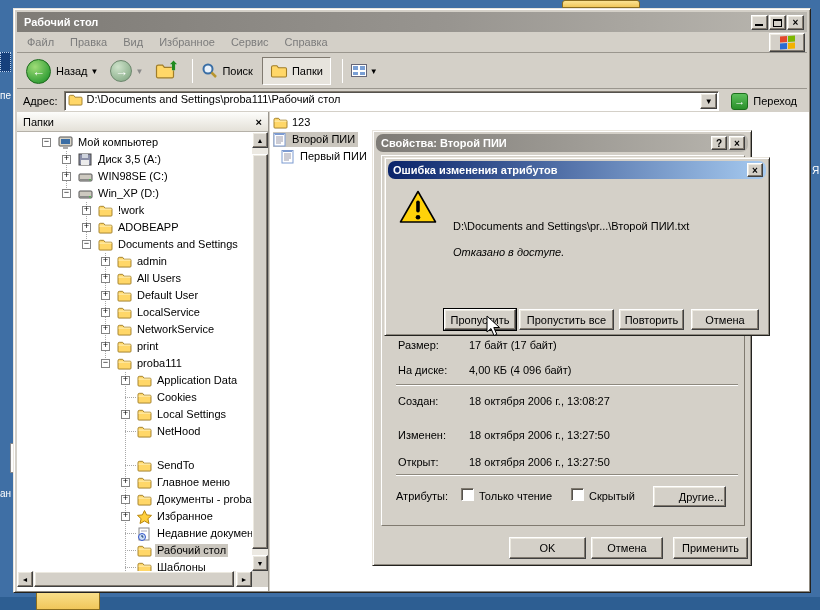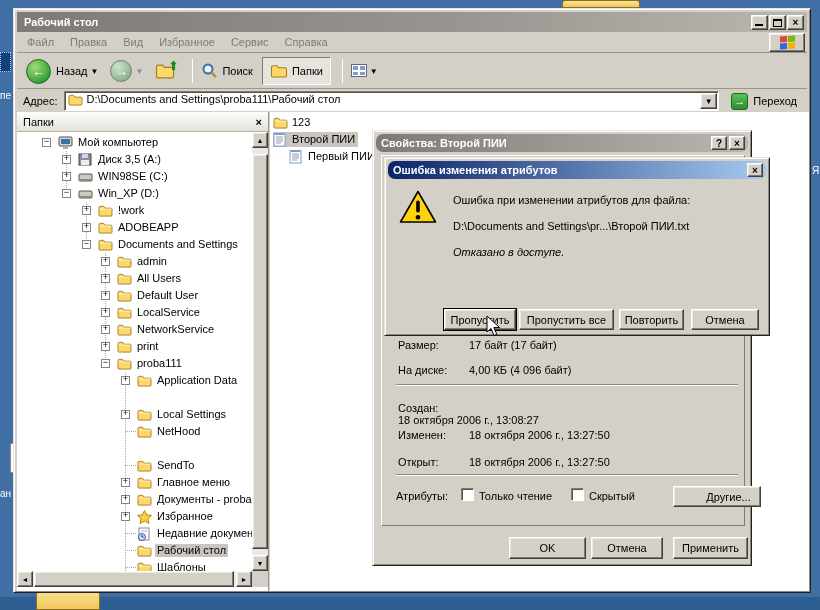--- a/index.html
+++ b/index.html
@@ -388,20 +388,30 @@
         <div class="tree-row" style="top: 240px; left: 0px; width: 235px;">
           <span class="expand-box" style="left: 104px;">+</span>
           <span class="tree-icon" style="left: 120px;">
             <svg width="15" height="13" viewBox="0 0 16 14">
               <path d="M1 4 Q1 2.5 2.5 2.5 L6 2.5 L7.5 4.5 L14 4.5 Q15 4.5 15 5.5 L15 12 Q15 13 14 13 L2 13 Q1 13 1 12 Z" fill="#ffd768" stroke="#a07d28"></path>
               <path d="M1.5 5.5 L14.5 5.5" stroke="#fff3c2"></path>
             </svg>
           </span>
           <span class="tree-label" style="left: 138px;">Application Data</span>
         </div>
+        <div class="tree-row" style="top: 257px; left: 0px; width: 235px;">
+          <span class="stub" style="left: 108px; top: 8px; width: 12px;"></span>
+          <span class="tree-icon" style="left: 120px;">
+            <svg width="15" height="13" viewBox="0 0 16 14">
+              <path d="M1 4 Q1 2.5 2.5 2.5 L6 2.5 L7.5 4.5 L14 4.5 Q15 4.5 15 5.5 L15 12 Q15 13 14 13 L2 13 Q1 13 1 12 Z" fill="#ffd768" stroke="#a07d28"></path>
+              <path d="M1.5 5.5 L14.5 5.5" stroke="#fff3c2"></path>
+            </svg>
+          </span>
+          <span class="tree-label" style="left: 138px;">Cookies</span>
+        </div>
         <div class="tree-row" style="top: 274px; left: 0px; width: 235px;">
           <span class="expand-box" style="left: 104px;">+</span>
           <span class="tree-icon" style="left: 120px;">
             <svg width="15" height="13" viewBox="0 0 16 14">
               <path d="M1 4 Q1 2.5 2.5 2.5 L6 2.5 L7.5 4.5 L14 4.5 Q15 4.5 15 5.5 L15 12 Q15 13 14 13 L2 13 Q1 13 1 12 Z" fill="#ffd768" stroke="#a07d28"></path>
               <path d="M1.5 5.5 L14.5 5.5" stroke="#fff3c2"></path>
             </svg>
           </span>
           <span class="tree-label" style="left: 138px;">Local Settings</span>
         </div>
@@ -521,21 +531,21 @@
               <line x1="2" y1="2.5" x2="11" y2="2.5" stroke="#7d9bd1"></line>
               <line x1="3" y1="5" x2="10" y2="5" stroke="#99a"></line>
               <line x1="3" y1="7" x2="10" y2="7" stroke="#99a"></line>
               <line x1="3" y1="9" x2="10" y2="9" stroke="#99a"></line>
               <line x1="3" y1="11" x2="8" y2="11" stroke="#99a"></line>
             </svg>
           </span>
           <span class="flabel">Второй ПИИ</span>
         </span>
       </div>
-      <div class="file-row" style="left: 19px; top: 36px;">
+      <div class="file-row" style="left: 11px; top: 36px;">
         <span class="fsel" style="display: flex; align-items: center;">
           <span class="ficon">
             <svg width="13" height="15">
               <rect x="1" y="1.5" width="11" height="12.5" fill="#fff" stroke="#7d9bd1"></rect>
               <line x1="2" y1="2.5" x2="11" y2="2.5" stroke="#7d9bd1"></line>
               <line x1="3" y1="5" x2="10" y2="5" stroke="#99a"></line>
               <line x1="3" y1="7" x2="10" y2="7" stroke="#99a"></line>
               <line x1="3" y1="9" x2="10" y2="9" stroke="#99a"></line>
               <line x1="3" y1="11" x2="8" y2="11" stroke="#99a"></line>
             </svg>
@@ -556,62 +566,61 @@
   <div class="tab-page"></div>
   <div id="props-rows">
       <div class="prow" style="top: 208px;">
         <span class="plabel">Размер:</span>
         <span class="pvalue">17 байт (17 байт)</span>
       </div>
       <div class="prow" style="top: 233px;">
         <span class="plabel">На диске:</span>
         <span class="pvalue">4,00 КБ (4 096 байт)</span>
       </div>
-      <div class="prow" style="top: 271px; flex-direction: column;">
+      <div class="prow" style="top: 264px;">
         <span class="plabel">Создан:</span>
         <span class="pvalue">18 октября 2006 г., 13:08:27</span>
       </div>
       <div class="prow" style="top: 298px;">
         <span class="plabel">Изменен:</span>
         <span class="pvalue">18 октября 2006 г., 13:27:50</span>
       </div>
       <div class="prow" style="top: 325px;">
         <span class="plabel">Открыт:</span>
         <span class="pvalue">18 октября 2006 г., 13:27:50</span>
       </div>
     </div>
   <div class="etched" style="top:253px;"></div>
   <div class="etched" style="top:343px;"></div>
   <div class="abs" style="left:23px;top:359px;">Атрибуты:</div>
   <span class="sunken checkbox" style="left:88px;top:357px;"></span>
   <div class="abs" style="left:106px;top:359px;">Только чтение</div>
   <span class="sunken checkbox" style="left:198px;top:357px;"></span>
   <div class="abs" style="left:216px;top:359px;">Скрытый</div>
-  <div class="btn abs" style="left:300px;top:355px;width:88px;height:21px;padding-left:23px;">Другие...</div>
+  <div class="btn abs" style="left:280px;top:355px;width:73px;height:21px;padding-left:23px;">Другие...</div>
   <div id="props-buttons">
       <div class="btn abs" style="left: 136px; top: 406px; width: 77px; height: 22px;">OK</div>
       <div class="btn abs" style="left: 218px; top: 406px; width: 72px; height: 22px;">Отмена</div>
       <div class="btn abs" style="left: 300px; top: 406px; width: 75px; height: 22px;">Применить</div>
     </div>
 </div>
 
 <div class="dialog error">
   <div class="dlg-title active">
     <span>Ошибка изменения атрибутов</span>
     <span style="flex:1"></span>
     <span class="btn dlg-btn">×</span>
   </div>
   <div class="abs" style="left:14px;top:32px;">
     <svg width="38" height="34" viewBox="0 0 38 34">
       <polygon points="19,1.5 36.5,32 1.5,32" fill="#ffd20a" stroke="#000" stroke-width="1.6" stroke-linejoin="round"></polygon>
       <rect x="17.2" y="10.5" width="3.6" height="12" rx="1.8" fill="#000"></rect>
       <circle cx="19" cy="27.3" r="2.3" fill="#000"></circle>
     </svg>
   </div>
-  <div class="err-line" style="top:36px;">Ошибка при изменении атрибутов для файла:</div>
   <div class="err-line" style="top:62px;">D:\Documents and Settings\pr...\Второй ПИИ.txt</div>
   <div class="err-line" style="top:88px;font-style:italic;">Отказано в доступе.</div>
   <div id="error-buttons">
       <div class="btn abs default" style="left: 59px; top: 151px; width: 72px; height: 21px;">Пропустить</div>
       <div class="btn abs" style="left: 134px; top: 151px; width: 95px; height: 21px;">Пропустить все</div>
       <div class="btn abs" style="left: 234px; top: 151px; width: 65px; height: 21px;">Повторить</div>
       <div class="btn abs" style="left: 306px; top: 151px; width: 68px; height: 21px;">Отмена</div>
     </div>
 </div>
 

